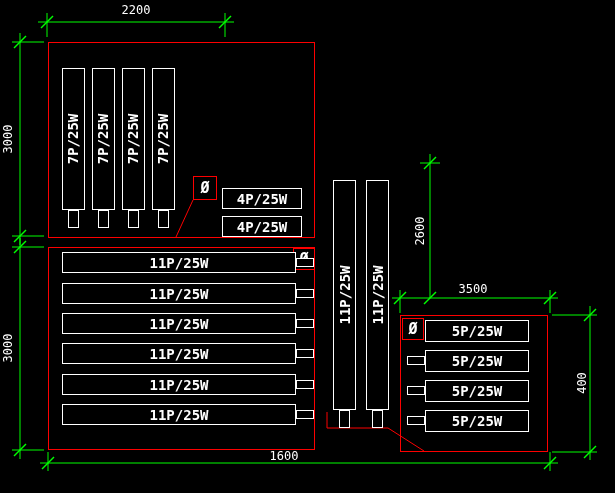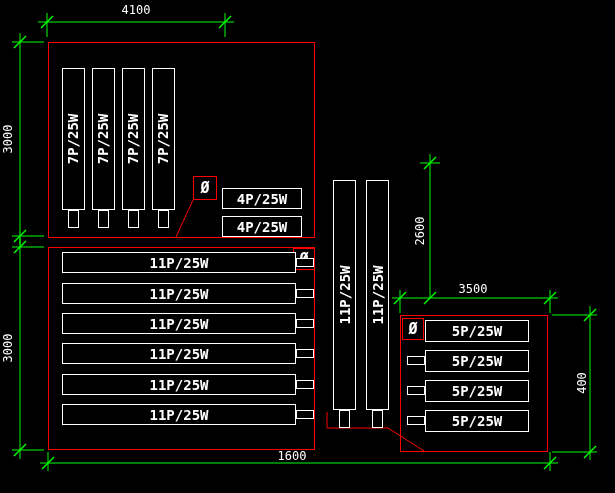--- a/index.html
+++ b/index.html
@@ -184,21 +184,21 @@
   <div class="box" style="left:425px; top:380px; width:104px; height:22px;">
       <span>5P/25W</span>
     </div>
   <div class="box" style="left:425px; top:410px; width:104px; height:22px;">
       <span>5P/25W</span>
     </div>
   <div class="stub" style="left:407px; top:356px; width:18px; height:9px;"></div>
   <div class="stub" style="left:407px; top:386px; width:18px; height:9px;"></div>
   <div class="stub" style="left:407px; top:416px; width:18px; height:9px;"></div>
 
-  <div class="dimtext" style="left:108px; top:3px;   width:56px;">4100</div>
+  <div class="dimtext" style="left:108px; top:3px;   width:56px;">2200</div>
   <div class="dimtext rot" style="left:-20px; top:132px; width:56px;">3000</div>
   <div class="dimtext rot" style="left:-20px; top:341px; width:56px;">3000</div>
   <div class="dimtext rot" style="left:392px; top:224px; width:56px;">2600</div>
   <div class="dimtext" style="left:445px; top:282px; width:56px;">3500</div>
-  <div class="dimtext" style="left:264px; top:449px; width:56px;">1600</div>
+  <div class="dimtext" style="left:256px; top:449px; width:56px;">1600</div>
   <div class="dimtext rot" style="left:554px; top:376px; width:56px;">400</div>
 
 </div>
 
 </body></html>

